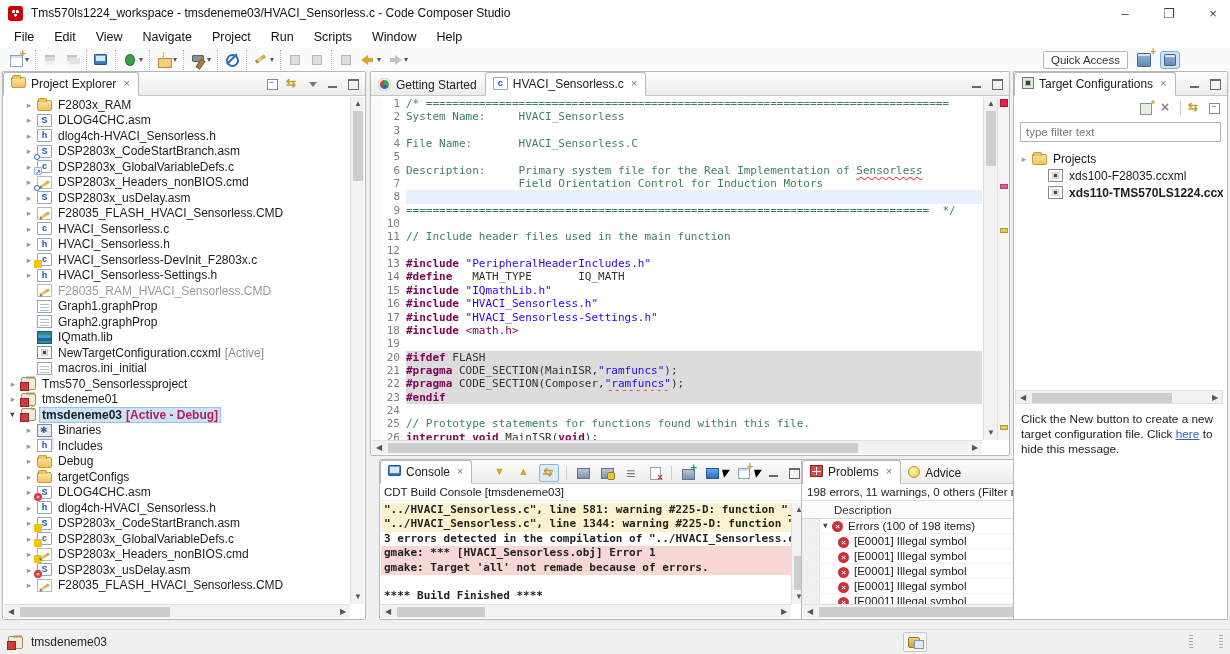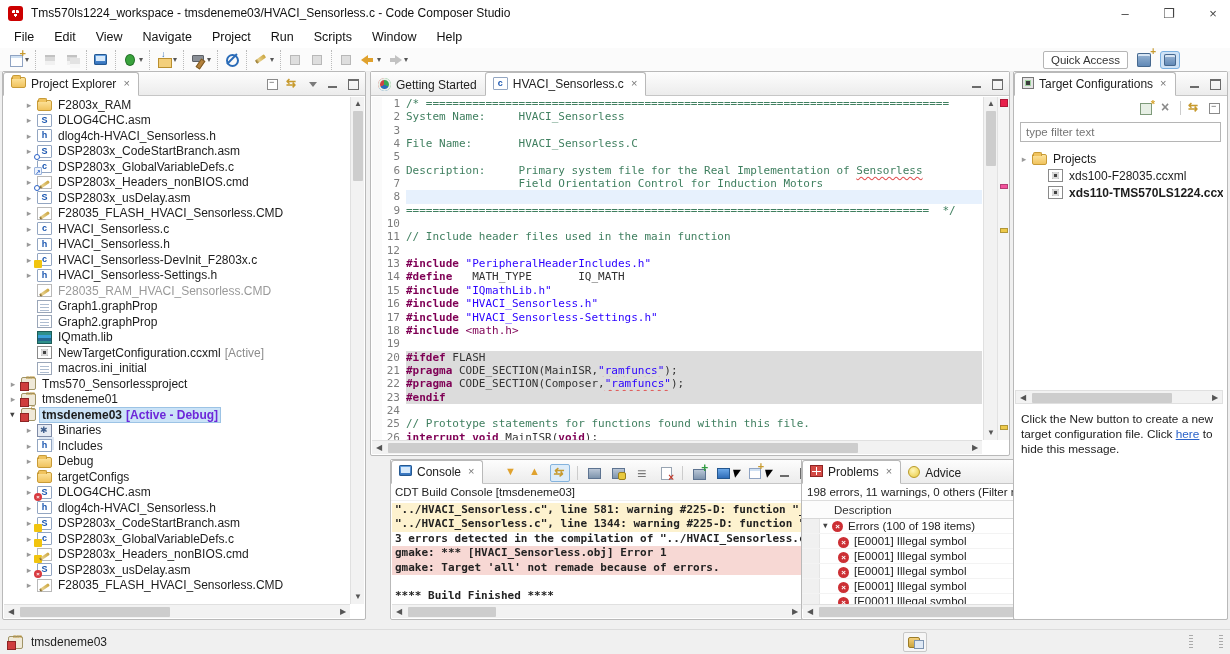--- a/index.html
+++ b/index.html
@@ -102,21 +102,21 @@
   .bdg{position:absolute;left:-4px;bottom:-3px;width:8px;height:8px;border-radius:50%;font:bold 6px/8px "Liberation Sans",sans-serif;color:#fff;text-align:center;}
   .bdg.err{background:#d8393f;}
   .bdg.warn{background:#f1c40f;color:#7a5b00;border-radius:1px;}
   .bdg.mag{background:#fff;border:1px solid #2a62c9;width:6px;height:6px;}
   .bdg.arrow{background:#eef3fb;color:#2a62c9;border:1px solid #9ab4dd;border-radius:1px;}
   .lblwrap{display:inline-flex;align-items:center;padding:0 2px;}
   .trow.sel .lblwrap{background:#cbe3f7;outline:1px solid #9cc3e5;}
   .trow .lbl.bold{font-weight:bold;}
   .trow .lbl.gray{color:#9a9a9a;}
   .trow .sfx{color:#8c8c8c;margin-left:4px;}
-  .trow .sfx.bold{color:#6d28d9;font-weight:bold;}
+  .trow .sfx.bold{color:#be185d;font-weight:bold;}
 
   
   .hscroll{position:absolute;height:14px;background:#f2f2f2;border-top:1px solid #e0e0e0;}
   .vscroll{position:absolute;width:14px;background:#f2f2f2;border-left:1px solid #e0e0e0;}
   .sarrow{position:absolute;color:#555;font-size:8px;width:14px;height:14px;text-align:center;line-height:14px;}
   .sthumb{position:absolute;background:#cdcdcd;}
   .hscroll .sthumb{top:2px;height:10px;border-radius:1px;}
   .vscroll .sthumb{left:2px;width:10px;border-radius:1px;}
 
   
@@ -630,21 +630,21 @@
         <div class="ovm" style="top: calc(38.2%); background: rgb(237, 201, 73); border: 1px solid rgba(0, 0, 0, 0.25);"></div>
         <div class="ovm" style="top: calc(95.7%); background: rgb(237, 201, 73); border: 1px solid rgba(0, 0, 0, 0.25);"></div>
       </div>
     <div class="hscroll" style="left:1px;right:27px;bottom:1px;">
       <span class="sarrow" style="left:0;">◀</span>
       <span class="sarrow" style="right:0;">▶</span>
       <span class="sthumb" style="left:16px;width:470px;"></span>
     </div>
   </div>
 
-  <div class="panel" id="console" style="left:390px;top:459px;width:428px;height:161px;">
+  <div class="panel" id="console" style="left:379px;top:459px;width:428px;height:161px;">
     <div class="tabbar">
       <span class="tab active">
         <span class="conic"></span>
         <span>Console</span>
         <span class="x">×</span>
       </span>
       <span class="panelbtns" id="console-btns" style="top:3px;">
           <span class="cb cb-down">
             <i class="g"></i>
           </span>

